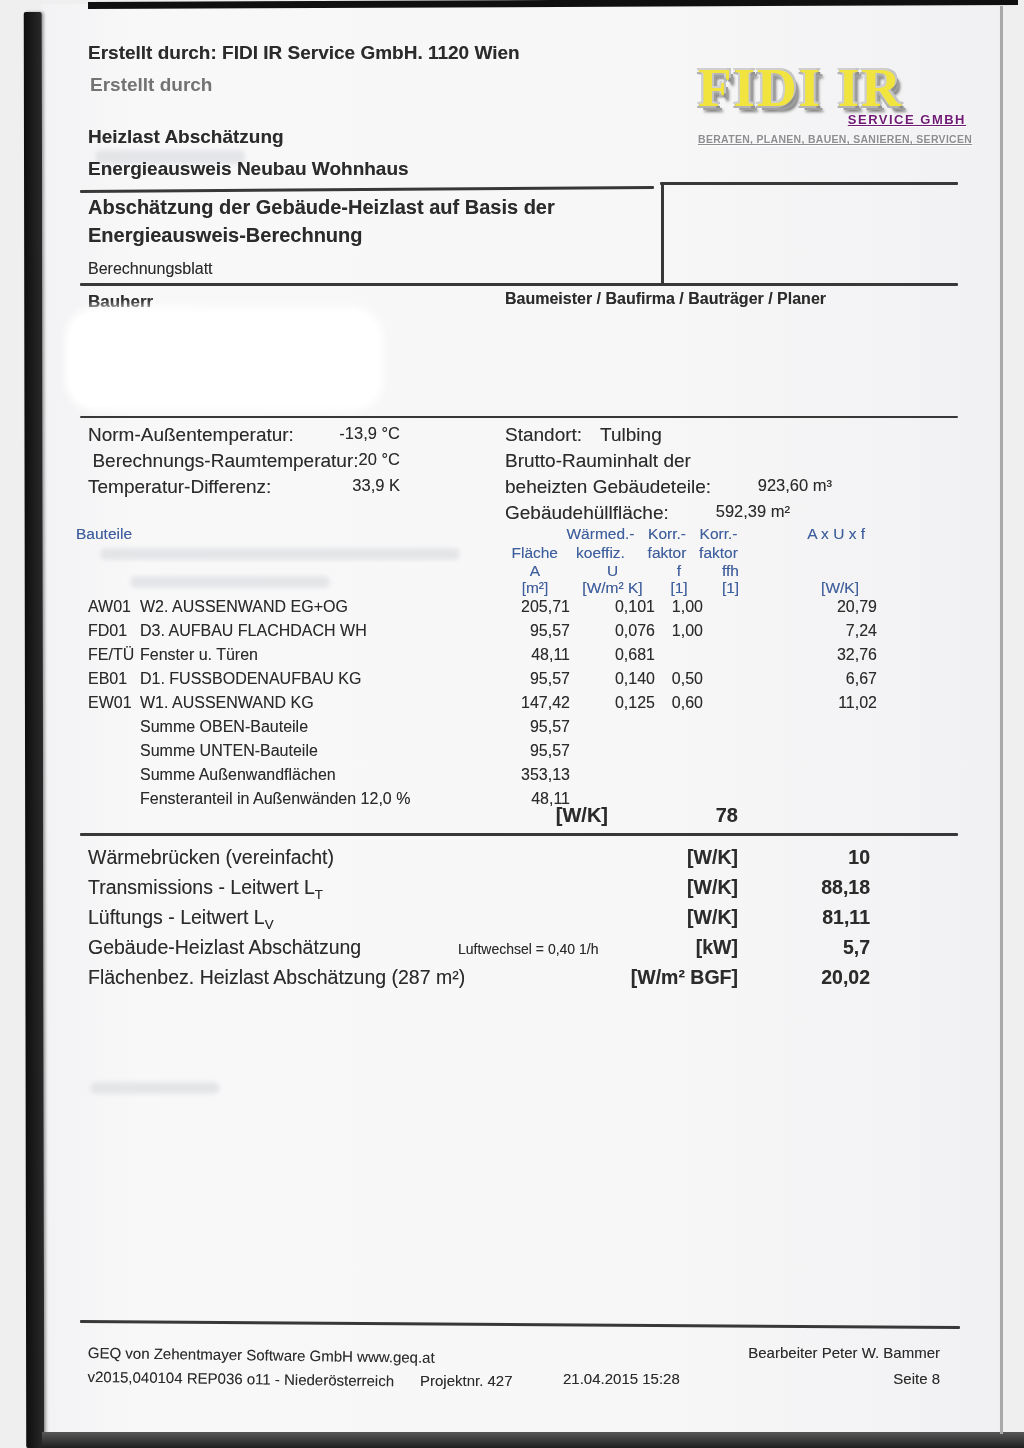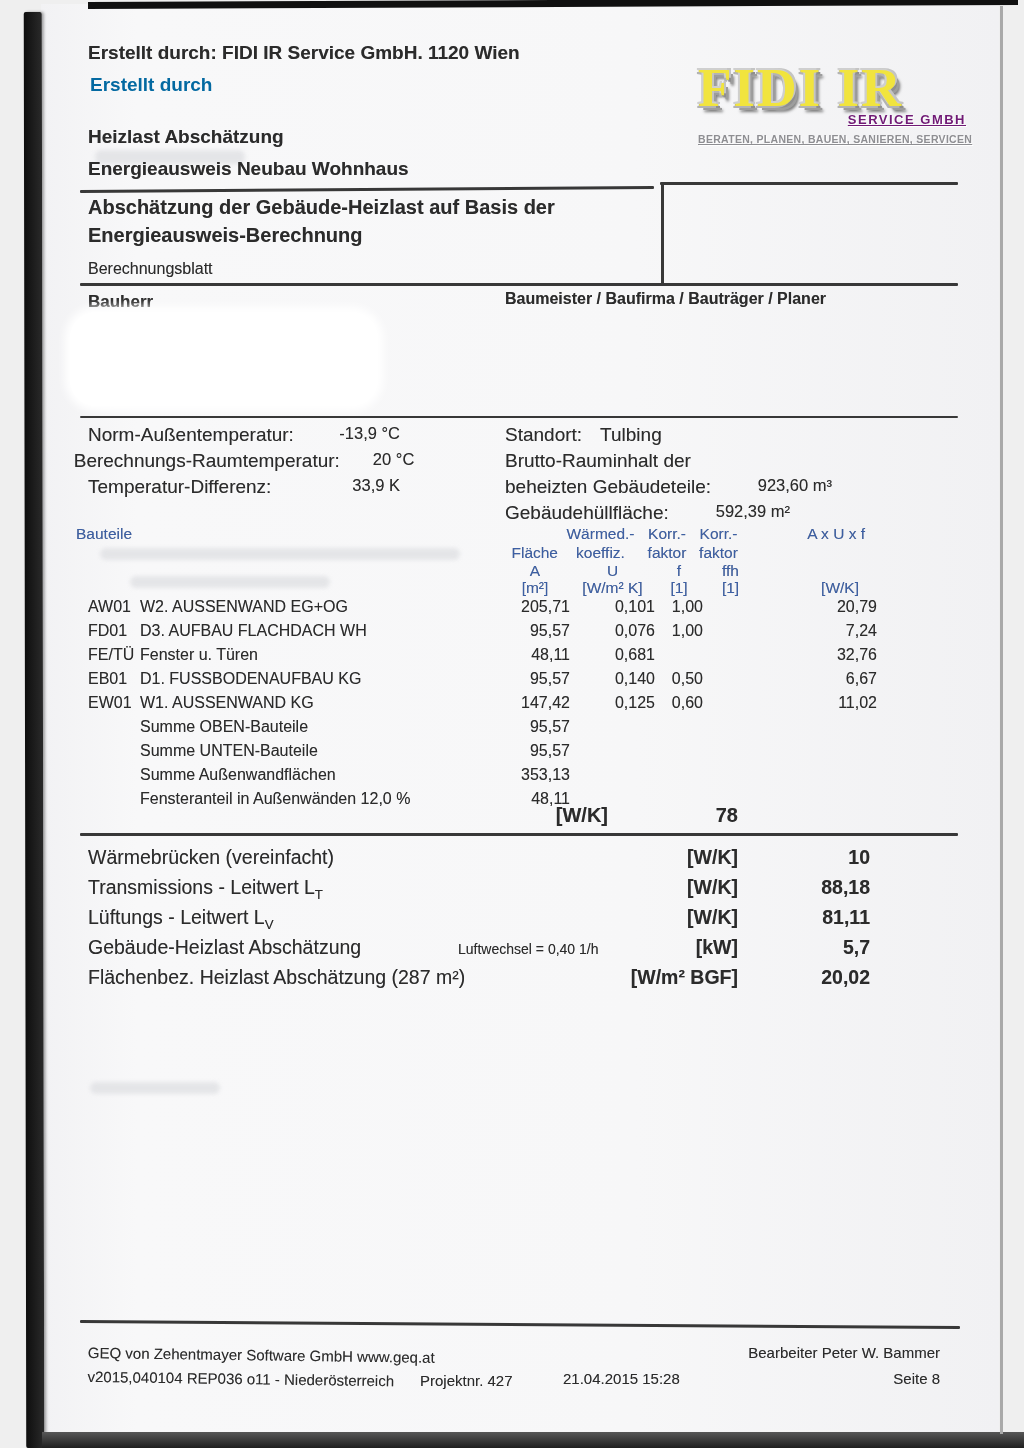--- a/index.html
+++ b/index.html
@@ -20,21 +20,21 @@
 
   
   .abs { position:absolute; }
   .content { color:#2b2b2b; text-shadow:0 0 .5px rgba(40,40,40,.38); }
   .b { font-weight:700; }
   .rule { position:absolute; background:#383838; border-radius:1px; }
   .ghost-blob { position:absolute; background:#e0e1e4; filter:blur(2px); border-radius:6px; opacity:.8; }
 
   
   .created-by { font-size:19px; font-weight:700; white-space:nowrap; }
-  .ghost-text { font-size:19px; font-weight:700; color:#0369a1; filter:blur(.6px); text-shadow:none; }
+  .ghost-text { font-size:19px; font-weight:700; color:#737373; filter:blur(.6px); text-shadow:none; }
 
   
   .logo { width:272px; }
   .logo-word { font-family:"Liberation Serif","DejaVu Serif",serif; font-weight:700; font-size:55px;
                line-height:.95; letter-spacing:2px; color:#f1e43e; white-space:nowrap;
                text-shadow:-2px -2px 0 #cfcfcf, 2px -2px 0 #c4c4c4, -2px 2px 0 #b3b3b3,
                            2px 2px 0 #8f8f8f, 4px 4px 0 #9d9d9d, 5px 6px 3px #7b7b7b, 0 0 1px #6b6b2e; }
   .logo-service { text-align:right; font-size:13px; font-weight:700; letter-spacing:1.5px;
                   color:#701a75; text-decoration:underline; margin-top:-2px; padding-right:4px;
                   text-shadow:1px 1px 0 #ffffff; white-space:nowrap; }
@@ -121,21 +121,21 @@
         <div class="party-line" style="height:26px;"></div>
       </div>
 
     <div class="rule" style="left:80px; top:416px; width:878px; height:2px;"></div>
     <div class="abs" style="left:88px; top:424px; width:312px;">
 
     <div style="height:26px; display:flex; justify-content:space-between;">
         <span class="clim-label">Norm-Außentemperatur:</span>
         <span class="clim-value">-13,9 °C</span>
       </div>
-        <div style="height:26px; display:flex; justify-content:center;gap:33px;">
+        <div style="height:26px; display:flex; justify-content:flex-end;">
         <span class="clim-label">Berechnungs-Raumtemperatur:</span>
         <span class="clim-value">20 °C</span>
       </div>
         <div style="height:26px; display:flex; justify-content:space-between;">
         <span class="clim-label">Temperatur-Differenz:</span>
         <span class="clim-value">33,9 K</span>
       </div>
       </div>
     <div class="abs clim-label" style="left:505px; top:424px;">
       <span>Standort:</span><span style="margin-left:18px;">Tulbing</span>

